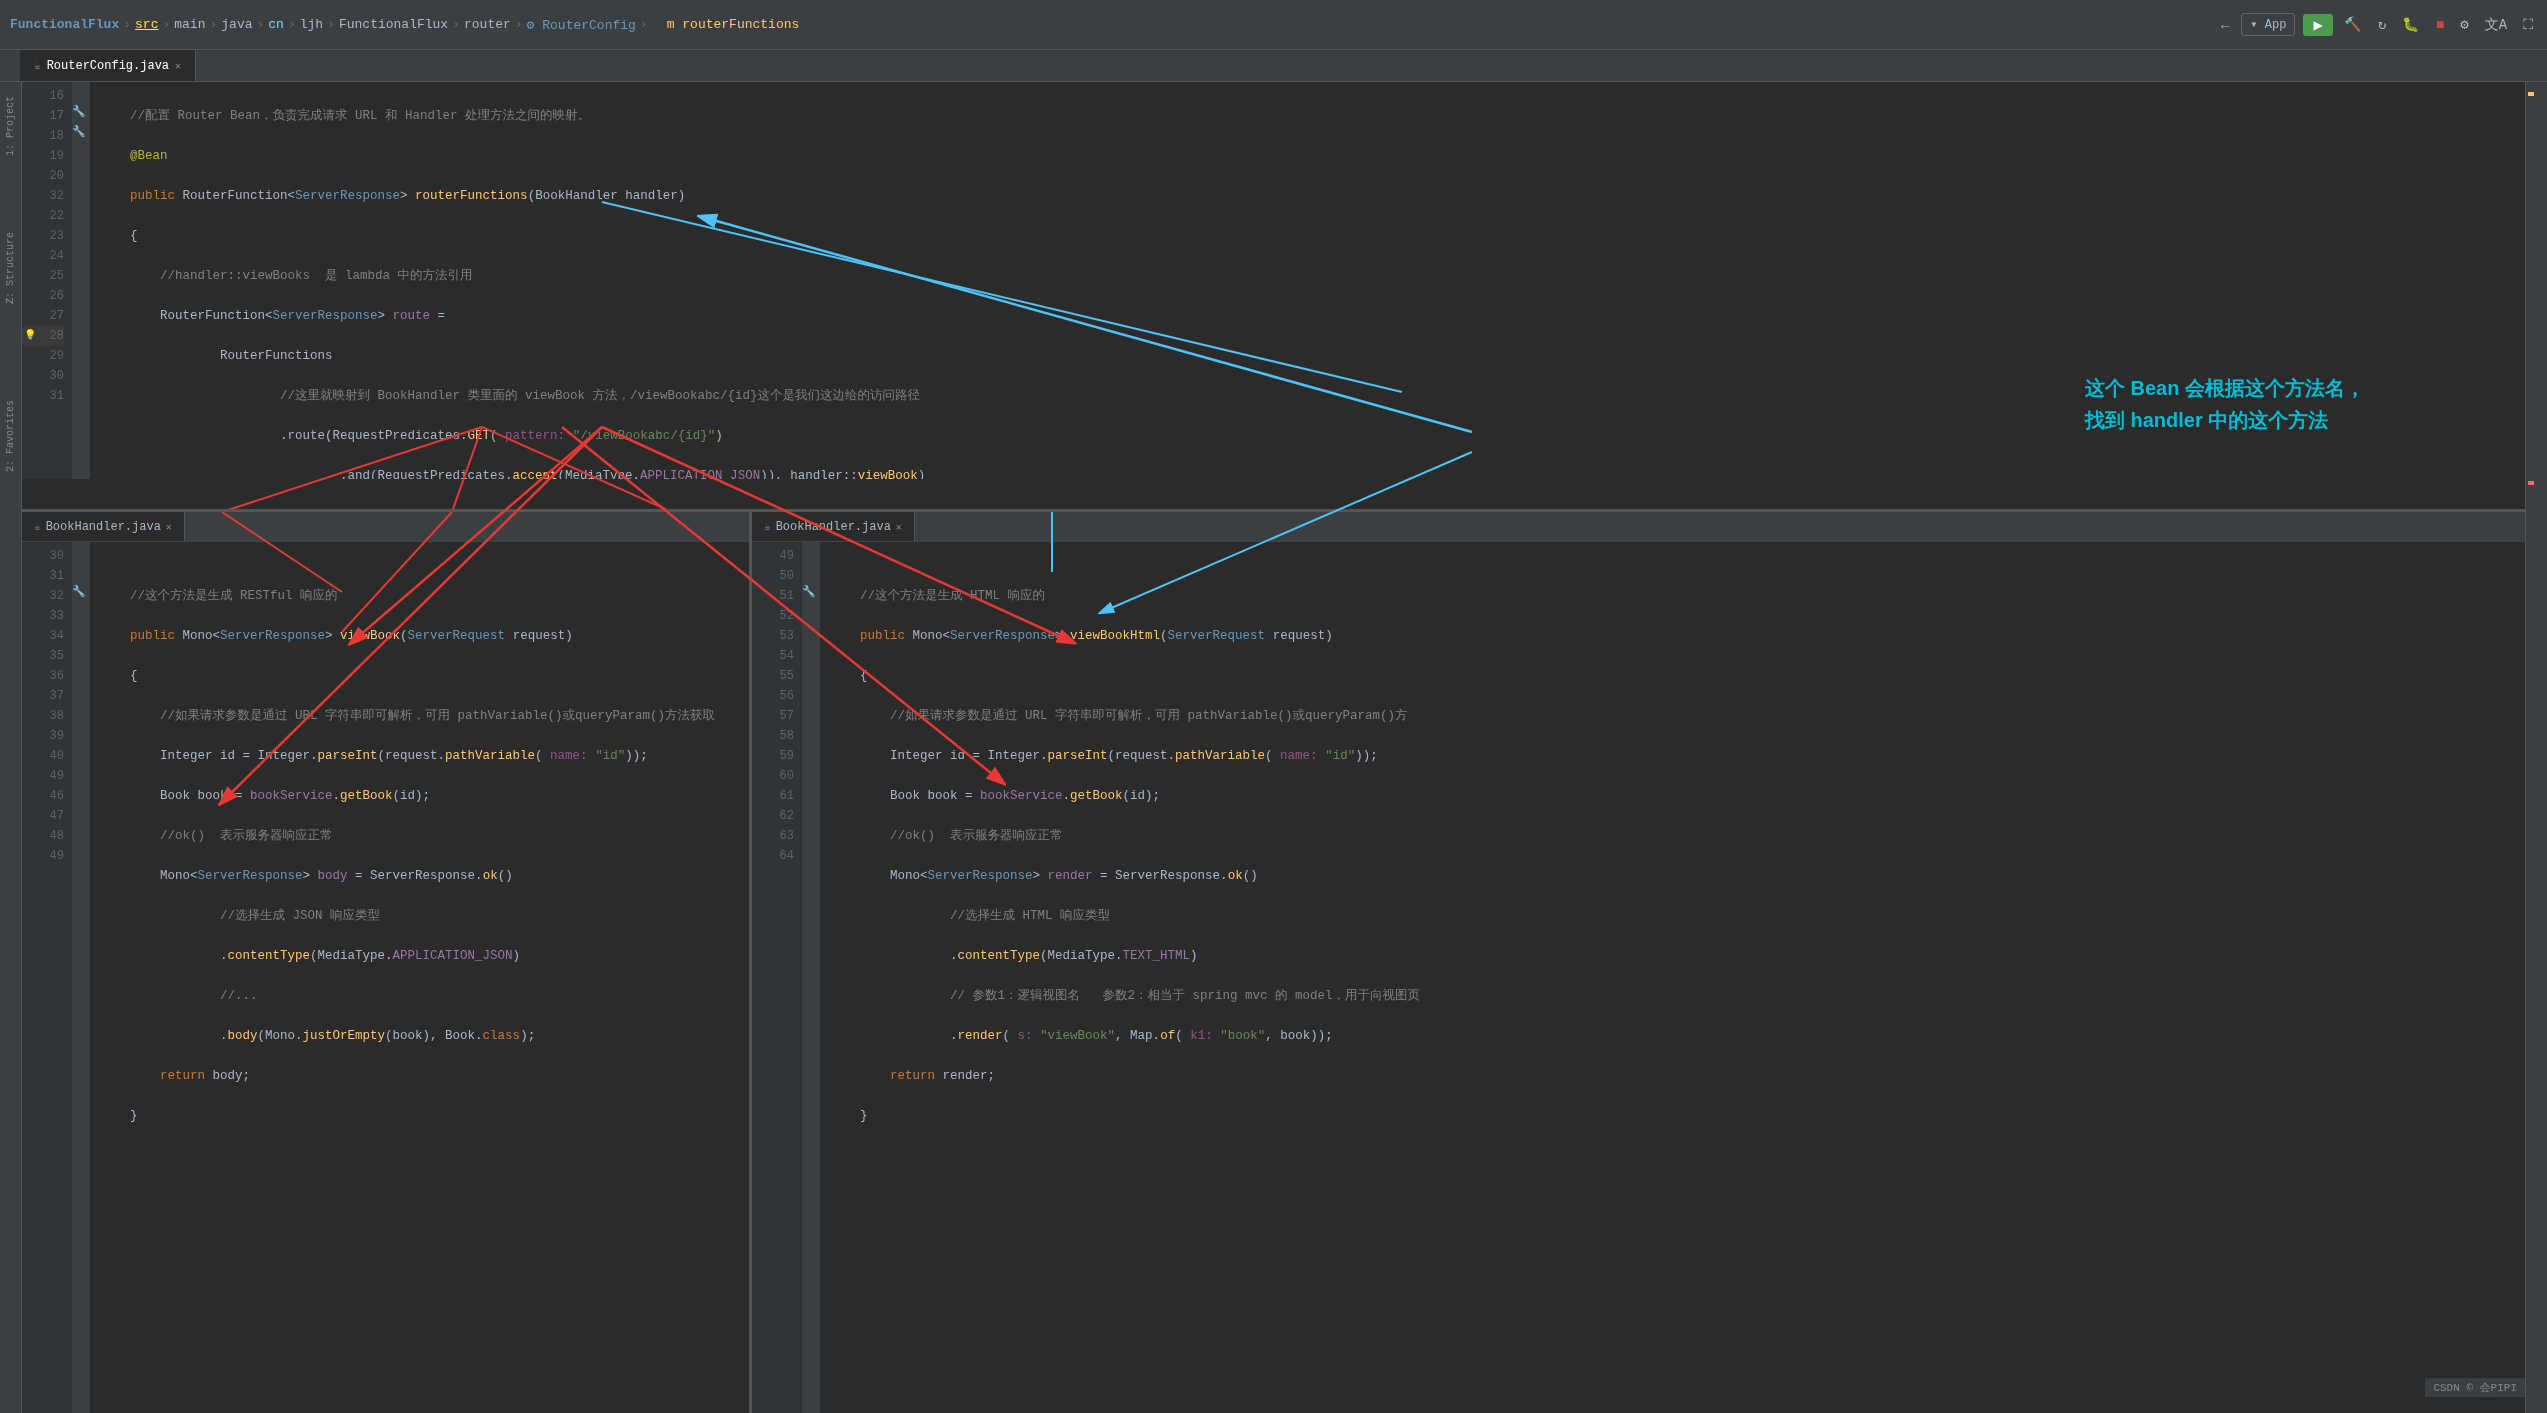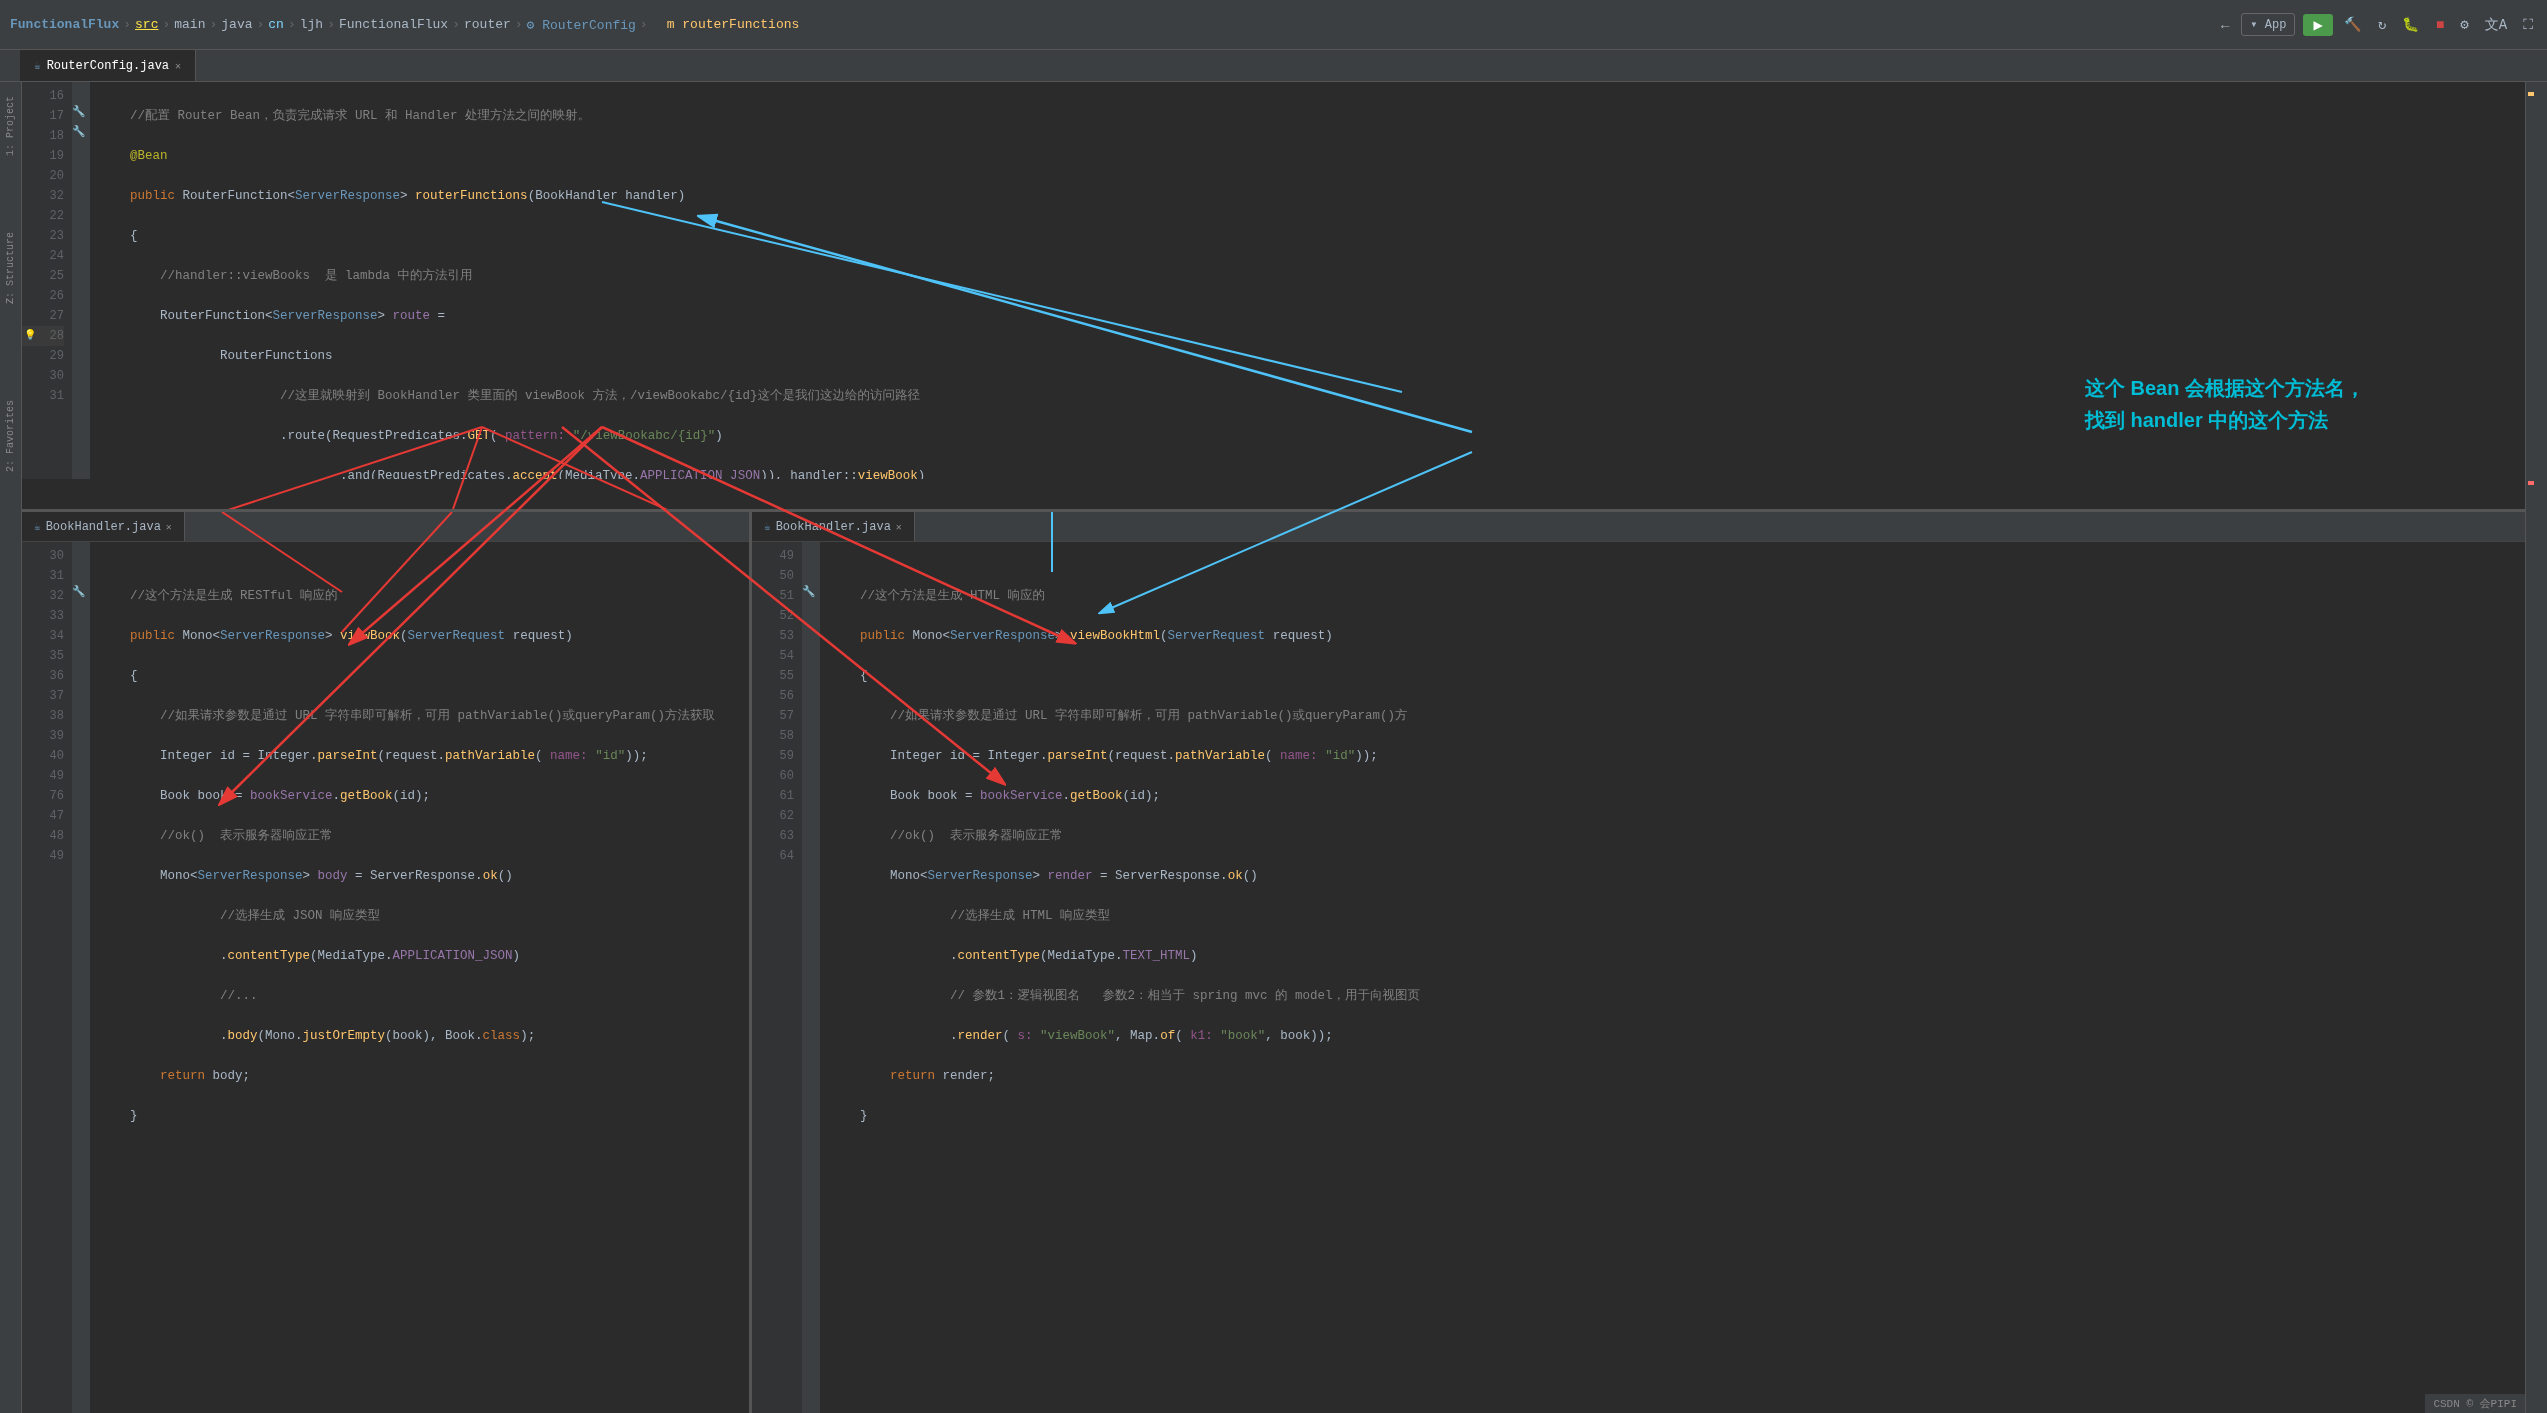--- a/index.html
+++ b/index.html
@@ -228,21 +228,21 @@
     
     .right-panel {
       width: 22px;
       background: #3c3f41;
       border-left: 1px solid #555;
     }
 
     
     .bottom-status {
       position: absolute;
-      bottom: 0;
+      bottom: 16px;
       right: 0;
       background: #3c3f41;
       color: #888;
       font-size: 11px;
       padding: 2px 8px;
       text-align: right;
     }
     .icon-btn {
       cursor: pointer;
       font-size: 14px;
@@ -404,21 +404,21 @@
             <div style="line-height:20px;">32</div>
             <div style="line-height:20px;">33</div>
             <div style="line-height:20px;">34</div>
             <div style="line-height:20px;">35</div>
             <div style="line-height:20px;">36</div>
             <div style="line-height:20px;">37</div>
             <div style="line-height:20px;">38</div>
             <div style="line-height:20px;">39</div>
             <div style="line-height:20px;">40</div>
             <div style="line-height:20px;">49</div>
-            <div style="line-height:20px;">76</div>
+            <div style="line-height:20px;">46</div>
             <div style="line-height:20px;">47</div>
             <div style="line-height:20px;">48</div>
             <div style="line-height:20px;">49</div>
           </div>
           <div style="width:18px; background:#3c3f41; flex-shrink:0;">
             <div style="line-height:20px; height:20px;"></div>
             <div style="line-height:20px; height:20px;"></div>
             <div style="line-height:20px; height:20px; color:#4caf50; font-size:11px;">🔧</div>
             <div style="line-height:20px; height:20px;"></div>
             <div style="line-height:20px; height:20px;"></div>

